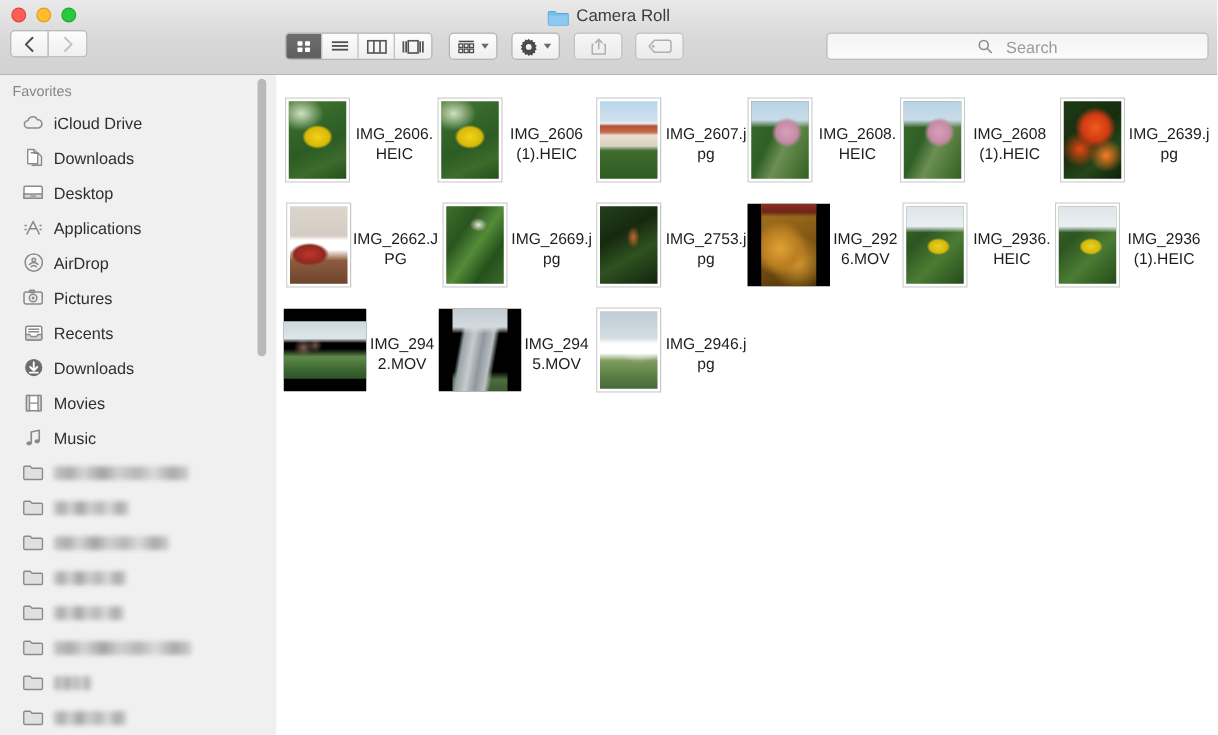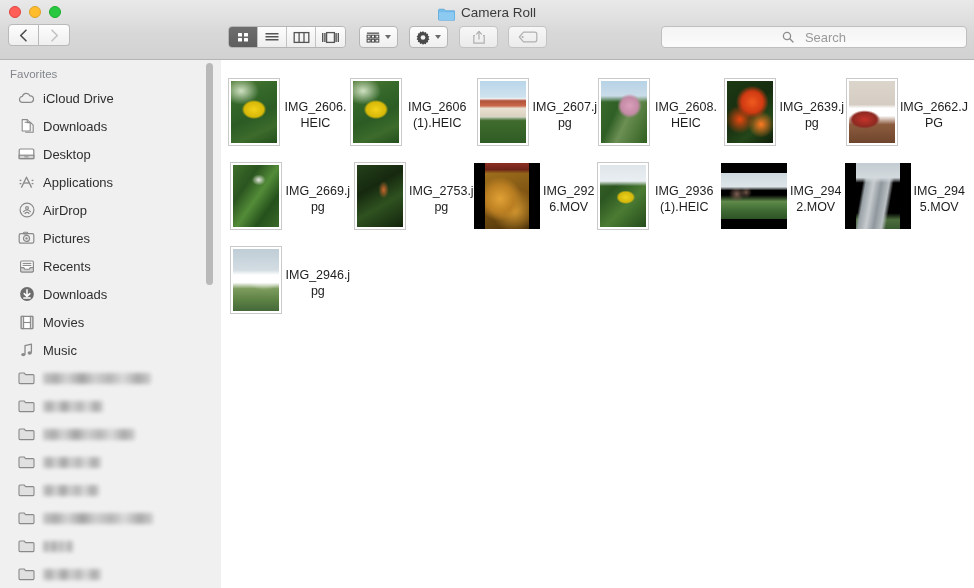--- a/index.html
+++ b/index.html
@@ -610,20 +610,28 @@
           <div class="thumb-wrap">
             <div class="thumb" style="width: 50px; height: 66px;">
               <div class="pic" style="background: radial-gradient(circle at 62% 40%, rgb(217, 160, 186) 0%, rgb(197, 139, 166) 18%, rgba(0, 0, 0, 0) 26%), linear-gradient(rgb(183, 211, 230) 0%, rgb(201, 219, 233) 24%, rgba(0, 0, 0, 0) 34%), linear-gradient(115deg, rgb(61, 109, 44) 0%, rgb(47, 95, 37) 38%, rgb(108, 143, 84) 58%, rgb(48, 96, 31) 100%); width: 100%; height: 100%;"></div>
             </div>
           </div>
           <div class="filename">IMG_2608.HEIC</div>
         </div>
         <div class="cell">
           <div class="thumb-wrap">
             <div class="thumb" style="width: 50px; height: 66px;">
+              <div class="pic" style="background: radial-gradient(circle at 62% 40%, rgb(217, 160, 186) 0%, rgb(197, 139, 166) 18%, rgba(0, 0, 0, 0) 26%), linear-gradient(rgb(183, 211, 230) 0%, rgb(201, 219, 233) 24%, rgba(0, 0, 0, 0) 34%), linear-gradient(115deg, rgb(61, 109, 44) 0%, rgb(47, 95, 37) 38%, rgb(108, 143, 84) 58%, rgb(48, 96, 31) 100%); width: 100%; height: 100%;"></div>
+            </div>
+          </div>
+          <div class="filename">IMG_2608(1).HEIC</div>
+        </div>
+        <div class="cell">
+          <div class="thumb-wrap">
+            <div class="thumb" style="width: 50px; height: 66px;">
               <div class="pic" style="background: radial-gradient(circle at 55% 34%, rgb(240, 90, 30) 0%, rgb(208, 58, 18) 22%, rgba(0, 0, 0, 0) 34%), radial-gradient(circle at 28% 62%, rgb(232, 72, 15) 0%, rgba(0, 0, 0, 0) 28%), radial-gradient(circle at 74% 70%, rgb(255, 122, 34) 0%, rgba(0, 0, 0, 0) 24%), linear-gradient(140deg, rgb(29, 58, 20) 0%, rgb(22, 45, 15) 45%, rgb(36, 71, 26) 72%, rgb(16, 31, 10) 100%); width: 100%; height: 100%;"></div>
             </div>
           </div>
           <div class="filename">IMG_2639.jpg</div>
         </div>
         <div class="cell">
           <div class="thumb-wrap">
             <div class="thumb" style="width: 50px; height: 66px;">
               <div class="pic" style="background: linear-gradient(rgb(220, 213, 204) 0%, rgb(213, 205, 195) 38%, rgba(0, 0, 0, 0) 44%), radial-gradient(55% 24% at 34% 62%, rgb(196, 51, 42) 0%, rgb(142, 42, 34) 48%, rgba(0, 0, 0, 0) 62%), linear-gradient(rgba(0, 0, 0, 0) 56%, rgb(141, 92, 63) 70%, rgb(110, 69, 44) 100%); width: 100%; height: 100%;"></div>
             </div>
@@ -653,20 +661,28 @@
             </div>
           </div>
           <div class="filename">IMG_2926.MOV</div>
         </div>
         <div class="cell">
           <div class="thumb-wrap">
             <div class="thumb" style="width: 50px; height: 66px;">
               <div class="pic" style="background: linear-gradient(rgb(223, 230, 234) 0%, rgb(232, 238, 241) 26%, rgba(0, 0, 0, 0) 34%), radial-gradient(30% 16% at 56% 52%, rgb(236, 210, 28) 0%, rgb(211, 183, 12) 52%, rgba(0, 0, 0, 0) 68%), linear-gradient(135deg, rgb(60, 106, 42) 0%, rgb(44, 85, 33) 34%, rgb(75, 124, 51) 62%, rgb(37, 76, 27) 100%); width: 100%; height: 100%;"></div>
             </div>
           </div>
+          <div class="filename">IMG_2936.HEIC</div>
+        </div>
+        <div class="cell">
+          <div class="thumb-wrap">
+            <div class="thumb" style="width: 50px; height: 66px;">
+              <div class="pic" style="background: linear-gradient(rgb(223, 230, 234) 0%, rgb(232, 238, 241) 26%, rgba(0, 0, 0, 0) 34%), radial-gradient(30% 16% at 56% 52%, rgb(236, 210, 28) 0%, rgb(211, 183, 12) 52%, rgba(0, 0, 0, 0) 68%), linear-gradient(135deg, rgb(60, 106, 42) 0%, rgb(44, 85, 33) 34%, rgb(75, 124, 51) 62%, rgb(37, 76, 27) 100%); width: 100%; height: 100%;"></div>
+            </div>
+          </div>
           <div class="filename">IMG_2936(1).HEIC</div>
         </div>
         <div class="cell">
           <div class="thumb-wrap">
             <div class="thumb video" style="width: 66px; height: 66px;">
               <div class="pic" style="background: linear-gradient(rgb(205, 216, 222) 0%, rgb(221, 229, 233) 30%, rgba(0, 0, 0, 0) 38%), radial-gradient(circle at 24% 46%, rgb(125, 95, 82) 0%, rgba(0, 0, 0, 0) 14%), radial-gradient(circle at 38% 42%, rgb(111, 84, 72) 0%, rgba(0, 0, 0, 0) 12%), linear-gradient(rgba(0, 0, 0, 0) 48%, rgb(95, 138, 74) 62%, rgb(63, 106, 51) 82%, rgb(46, 83, 39) 100%); width: 66px; height: 46px;"></div>
             </div>
           </div>
           <div class="filename">IMG_2942.MOV</div>
         </div>

